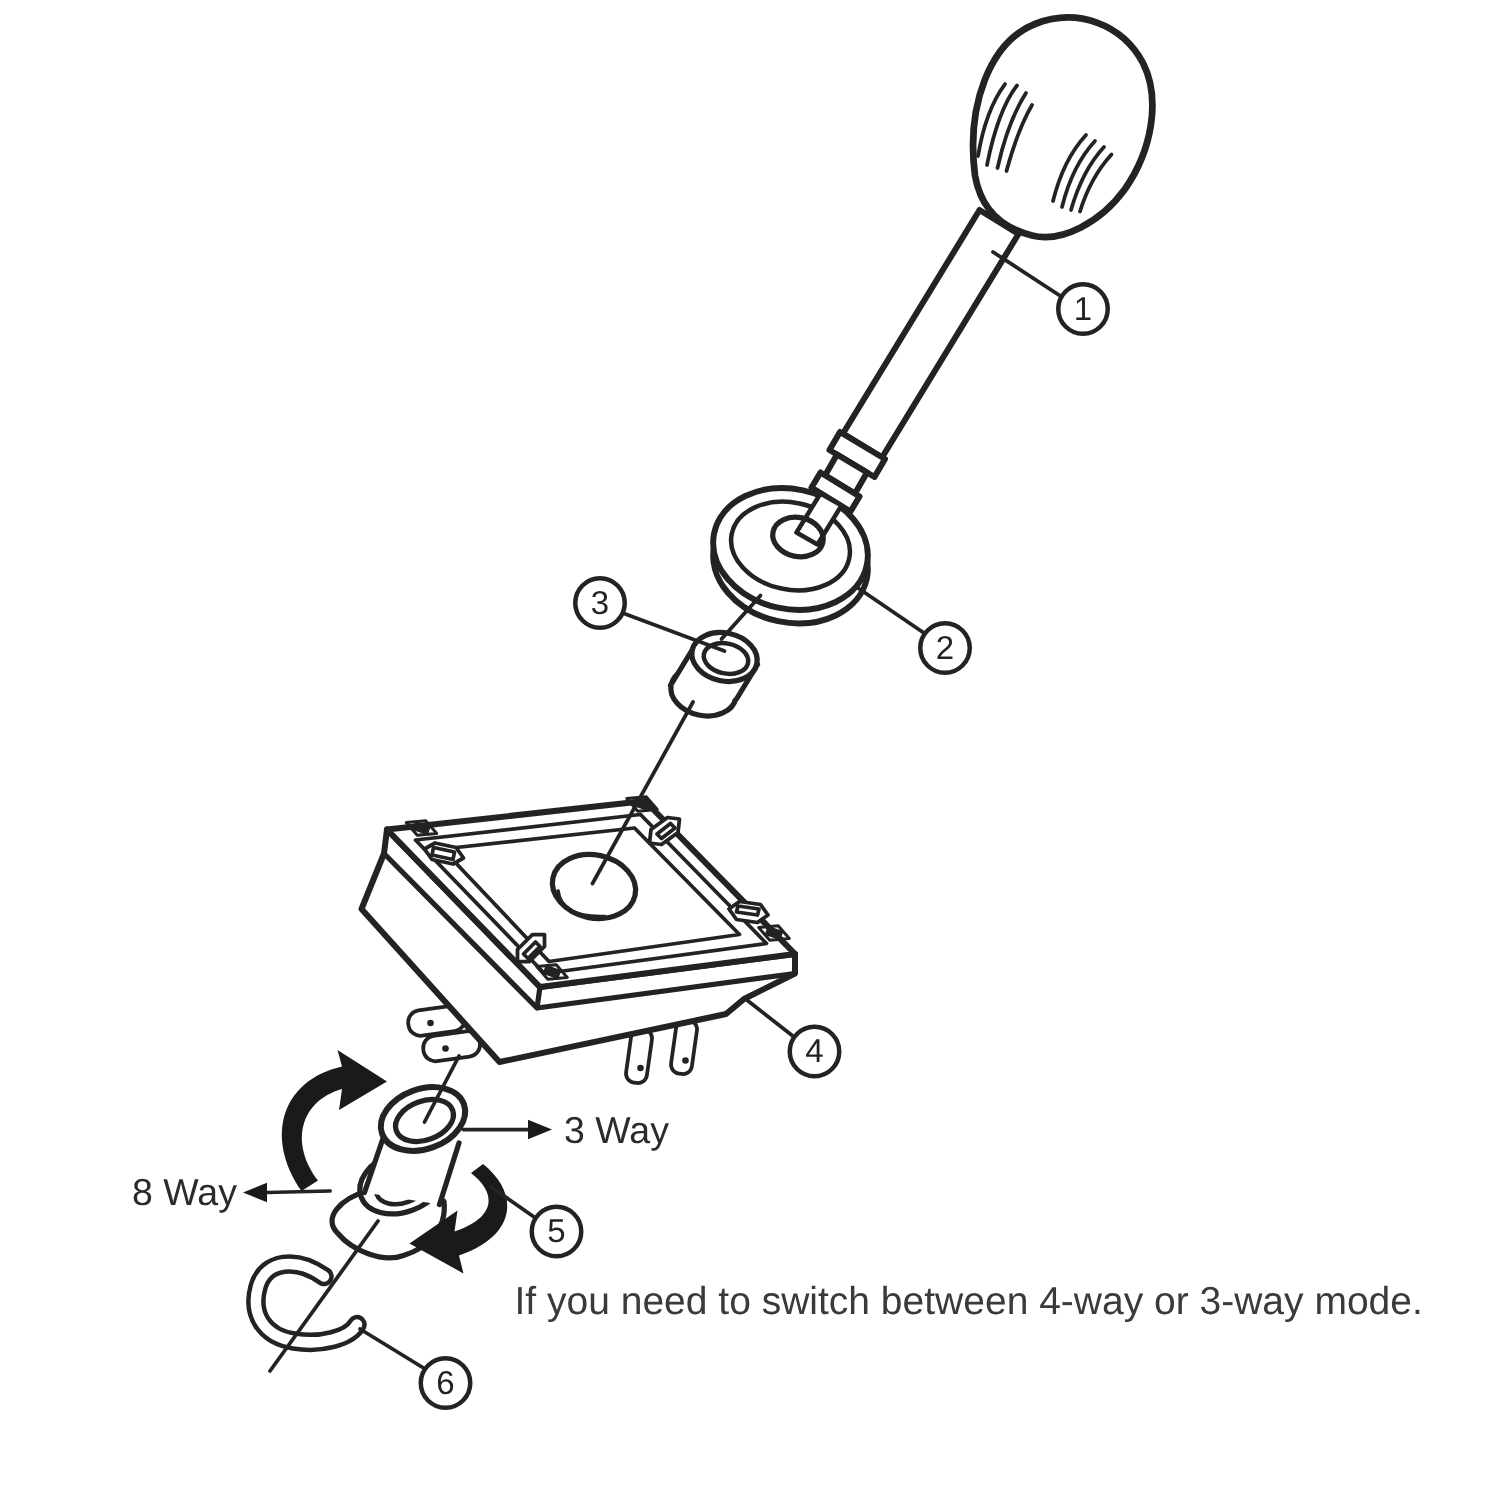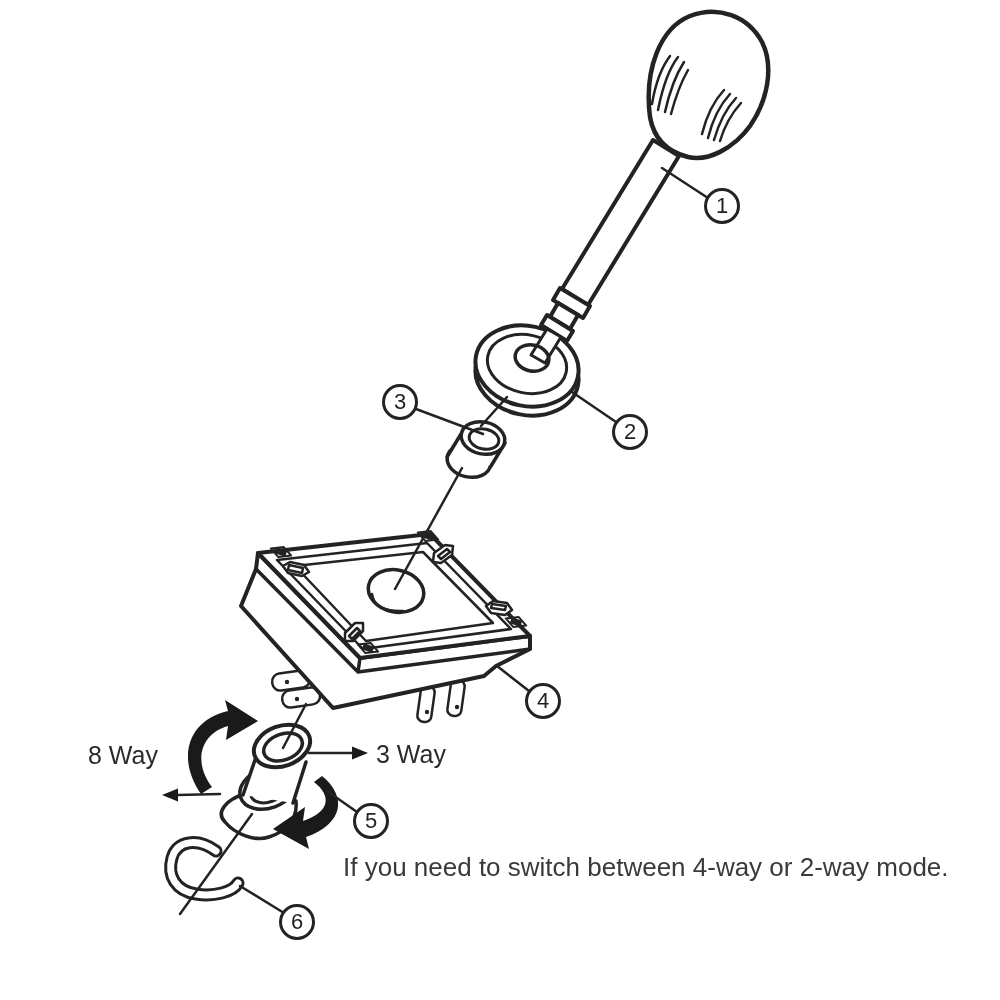--- a/index.html
+++ b/index.html
@@ -177,19 +177,19 @@
     <span>4</span>
   </div>
   <div class="part-badge" style="left:353px;top:803px;">
     <span>5</span>
   </div>
   <div class="part-badge" style="left:279px;top:904px;">
     <span>6</span>
   </div>
 
   <div class="way-label" style="left:376px;top:740px;">3 Way</div>
-  <div class="way-label" style="left:88px;top:741px;text-align:right;">8 Way</div>
+  <div class="way-label" style="left:88px;top:781px;text-align:right;">8 Way</div>
 
   <div class="note">
-    <p class="line">If you need to switch between 4-way or 2-way mode.</p>
+    <p class="line">If you need to switch between 4-way or 3-way mode.</p>
   </div>
 
 </div>
 
 </body></html>

